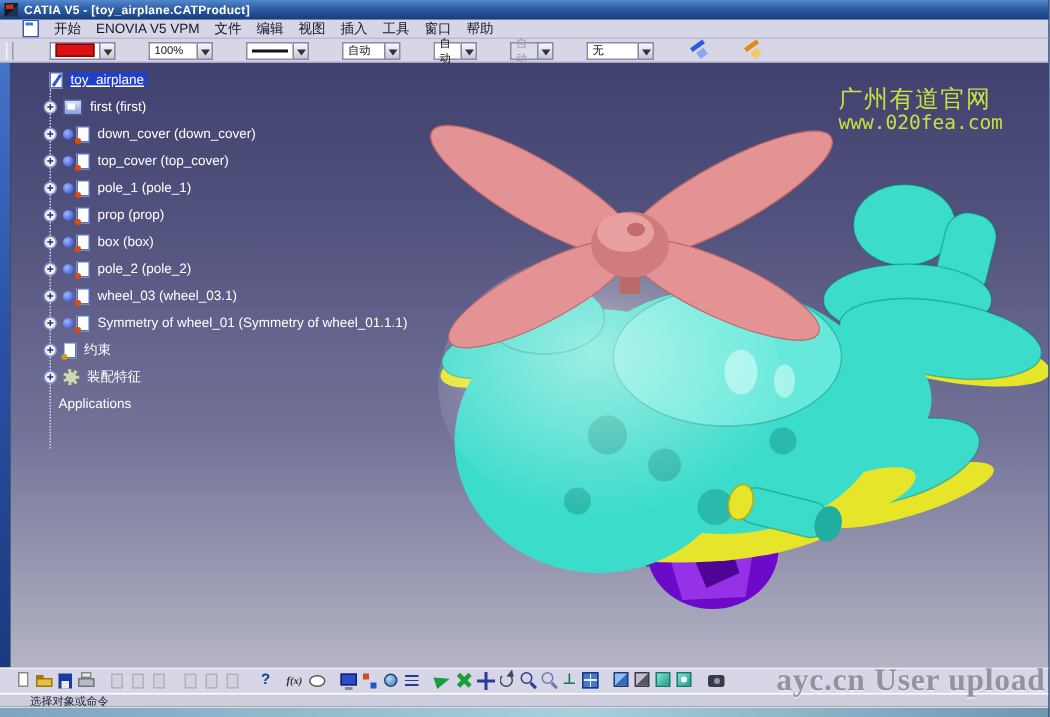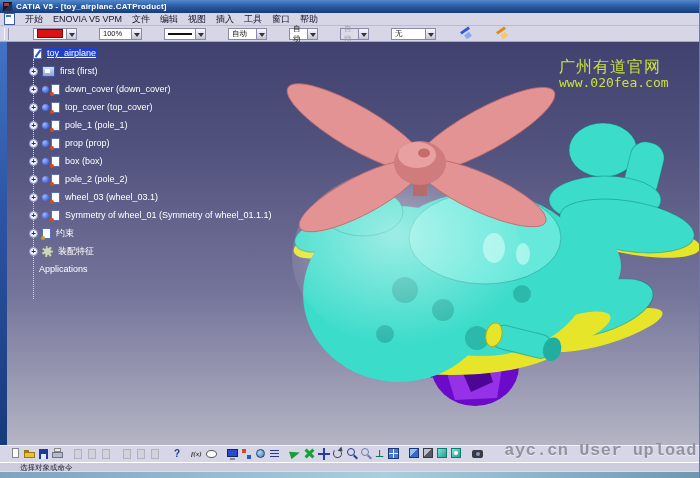--- a/index.html
+++ b/index.html
@@ -11,21 +11,21 @@
   .titlebar{position:absolute;left:0;top:0;width:100%;height:13px;
     background:linear-gradient(180deg,#5388cc 0%,#2c5ea8 45%,#173c78 100%);
     display:flex;align-items:center;padding-left:3px;box-sizing:border-box;}
   .appicon{width:9px;height:9px;margin-right:4px;flex:none;
     background:linear-gradient(135deg,#10182e 55%,#23304e 55%);position:relative;}
   .appicon::after{content:"";position:absolute;left:1px;top:1px;width:5px;height:3px;background:#d42a1a;}
   .titletext{color:#fff;font-size:8px;font-weight:bold;letter-spacing:.2px;white-space:nowrap;}
 
   
   .menubar{position:absolute;left:0;top:13px;width:100%;height:13px;background:#d6d6e6;
-    border-bottom:1px solid #bcbcd0;display:flex;align-items:center;padding-left:2px;box-sizing:border-box;}
+    border-bottom:1px solid #bcbcd0;display:flex;align-items:center;padding-left:13px;box-sizing:border-box;}
   .mdiicon{width:9px;height:10px;background:#fff;border:1px solid #3a5ab0;margin:0 5px 0 2px;flex:none;position:relative;}
   .mdiicon::after{content:"";position:absolute;left:1px;top:1px;width:5px;height:2px;background:#3a7ae0;}
   .menuitem{font-size:9px;color:#14142c;padding:0 5px;line-height:12px;white-space:nowrap;}
 
   
   .gtoolbar{position:absolute;left:0;top:26px;width:100%;height:16px;background:#d6d6e6;
     border-bottom:1px solid #a8a8c0;display:flex;align-items:center;gap:22px;padding-left:4px;box-sizing:border-box;}
   .grip{width:3px;height:12px;border-left:1px solid #f4f4fc;border-right:1px solid #9a9ab4;margin-right:2px;flex:none;}
   .combo{display:flex;height:12px;flex:none;}
   .cfield{background:#fff;border:1px solid #8a8aa8;border-right:none;display:flex;align-items:center;
@@ -138,22 +138,22 @@
   
   .statusbar{position:absolute;left:0;top:462px;width:100%;height:9px;background:#ccccdc;
     border-top:1px solid #fff;font-size:7.5px;color:#20203a;line-height:9px;padding-left:20px;box-sizing:border-box;}
 
   
   .bstrip{position:absolute;left:0;top:471px;width:100%;height:7px;
     background:linear-gradient(90deg,#7fa3bb 0%,#a9cede 55%,#6f97ae 100%);
     border-top:1px solid #d8e0e8;box-sizing:border-box;}
 
   
-  .upload{position:absolute;right:2px;top:441px;z-index:5;font-family:Liberation Mono, monospace;
-    font-weight:bold;font-size:17px;color:#93939f;text-shadow:0 1px 1px #eaeaf2;letter-spacing:.5px;white-space:nowrap;}
+  .upload{position:absolute;right:2px;top:441px;z-index:5;font-family:Liberation Serif, serif;
+    font-weight:bold;font-size:21px;color:#93939f;text-shadow:0 1px 1px #eaeaf2;letter-spacing:.5px;white-space:nowrap;}
 </style>
 </head>
 <body>
 
 <div id="window">
 
   <div class="titlebar">
     <span class="appicon"></span>
     <span class="titletext">CATIA V5 - [toy_airplane.CATProduct]</span>
   </div>

